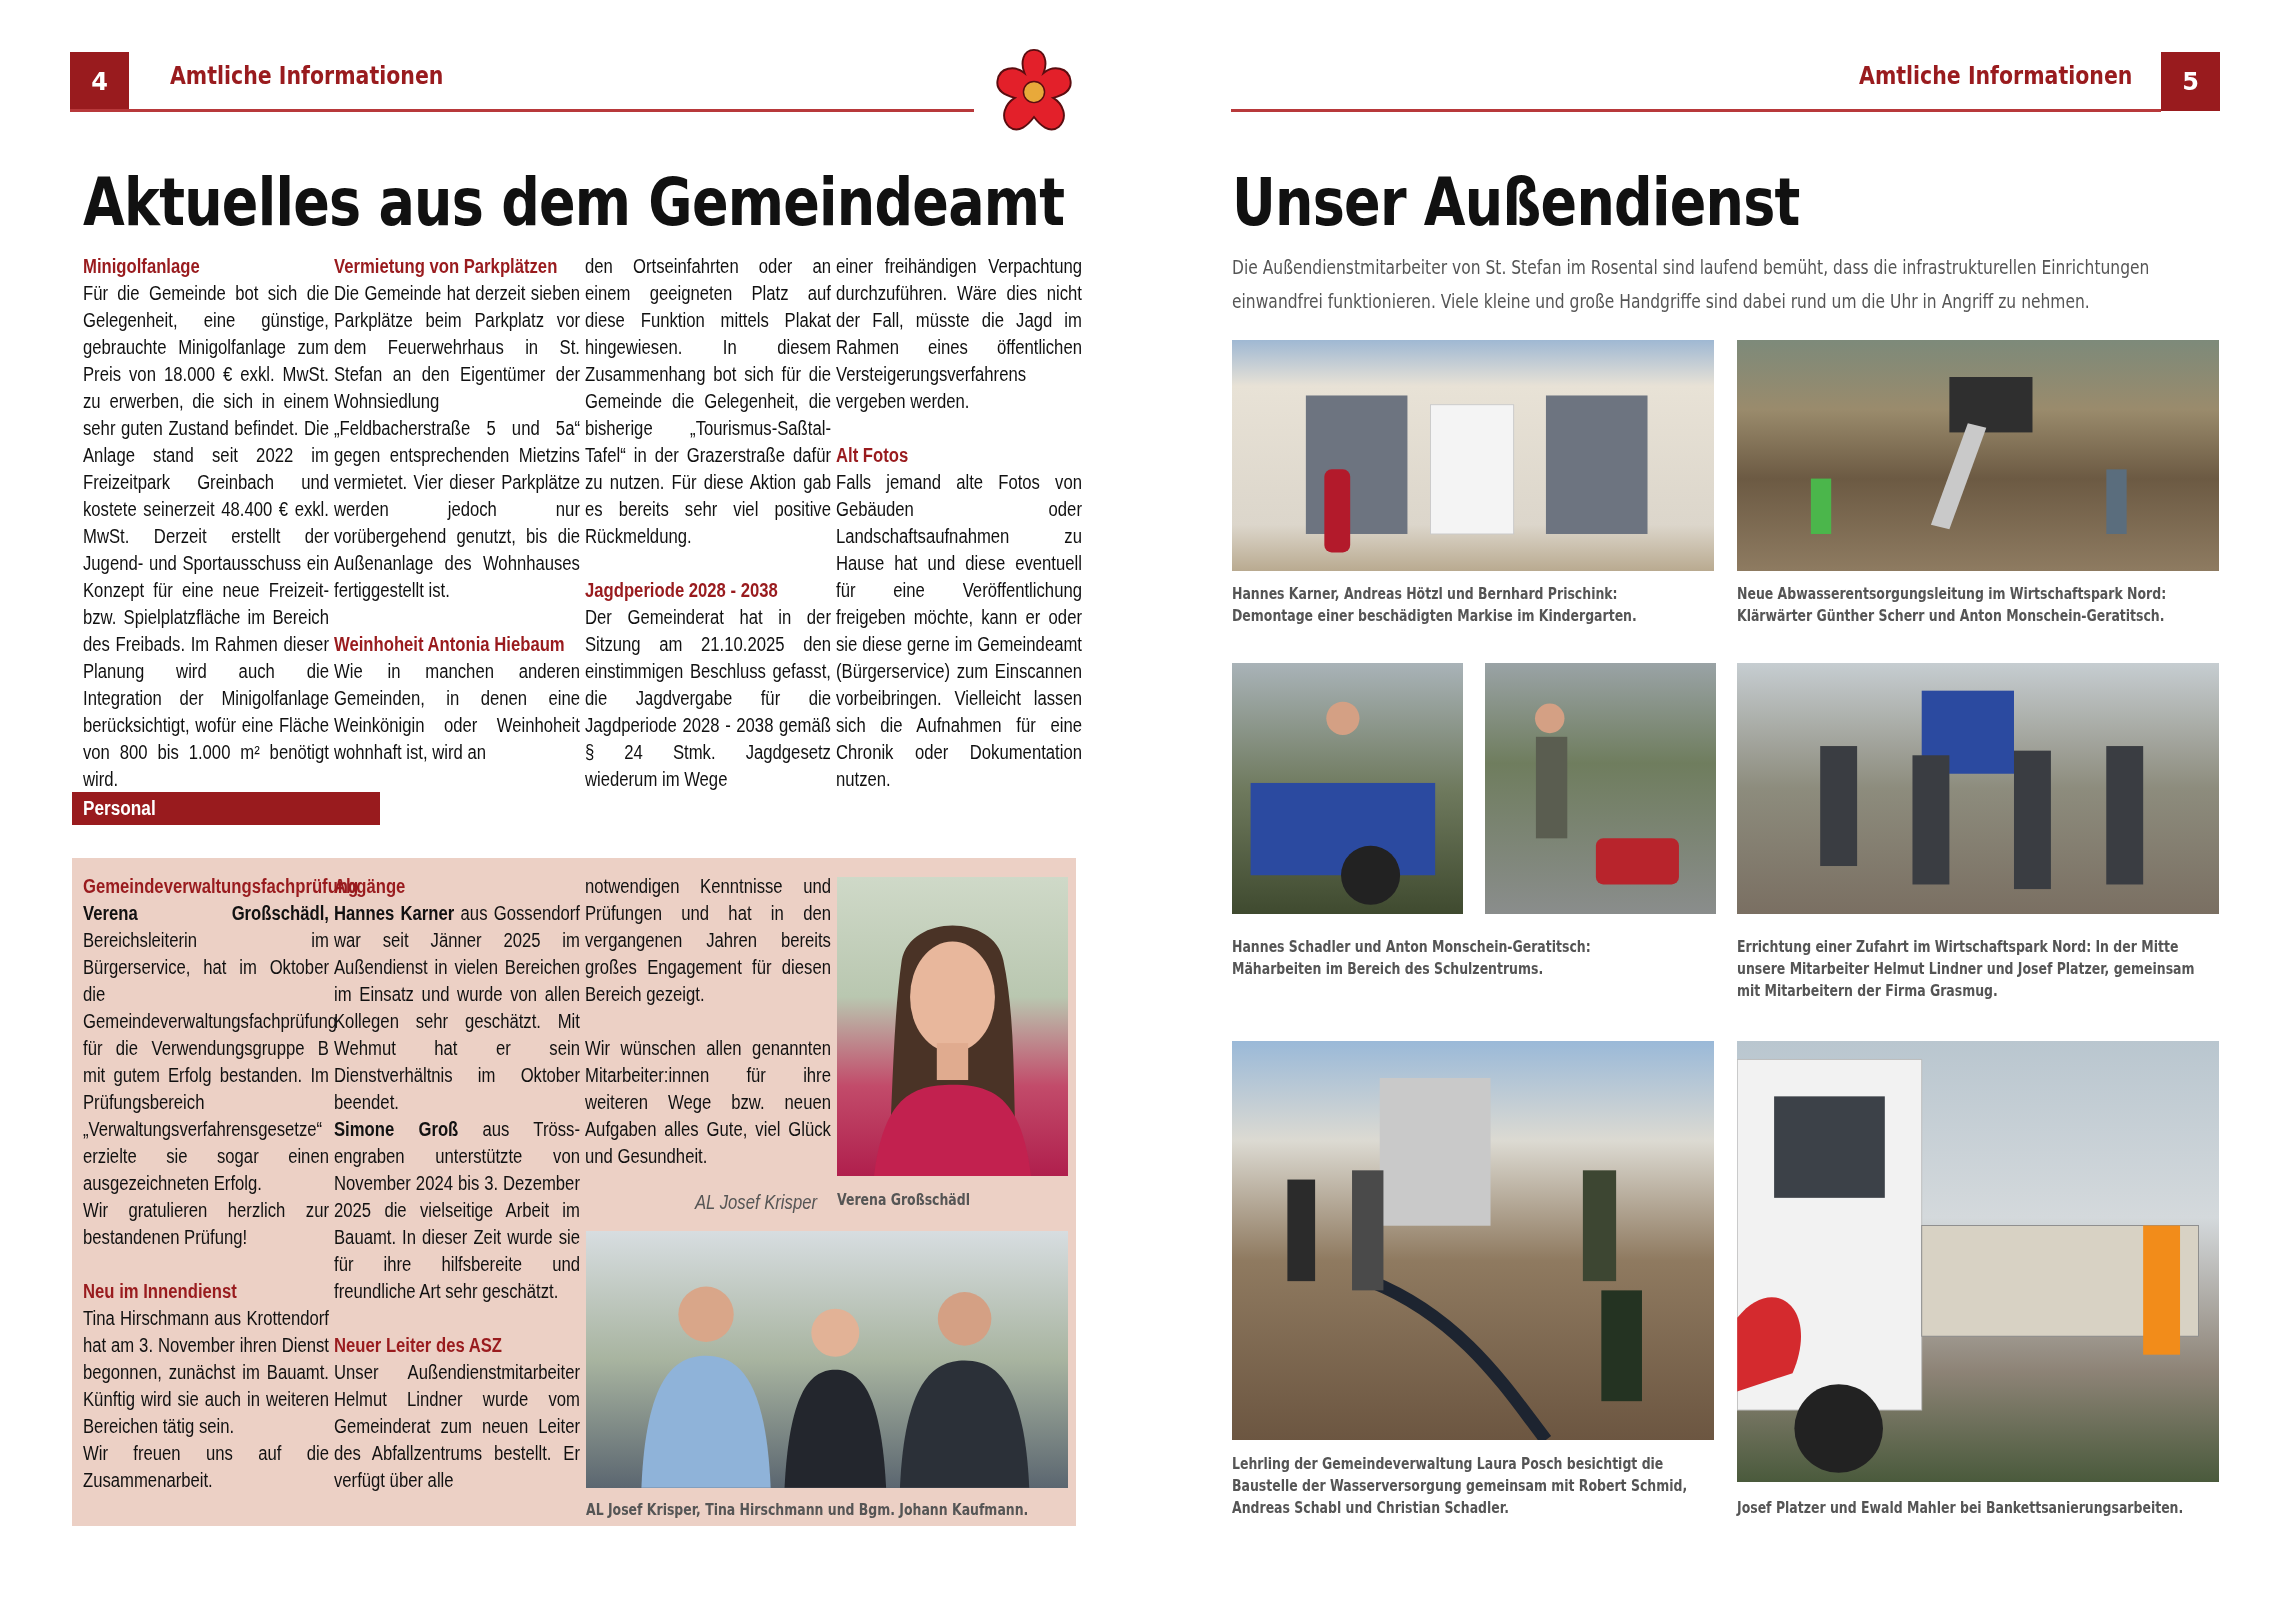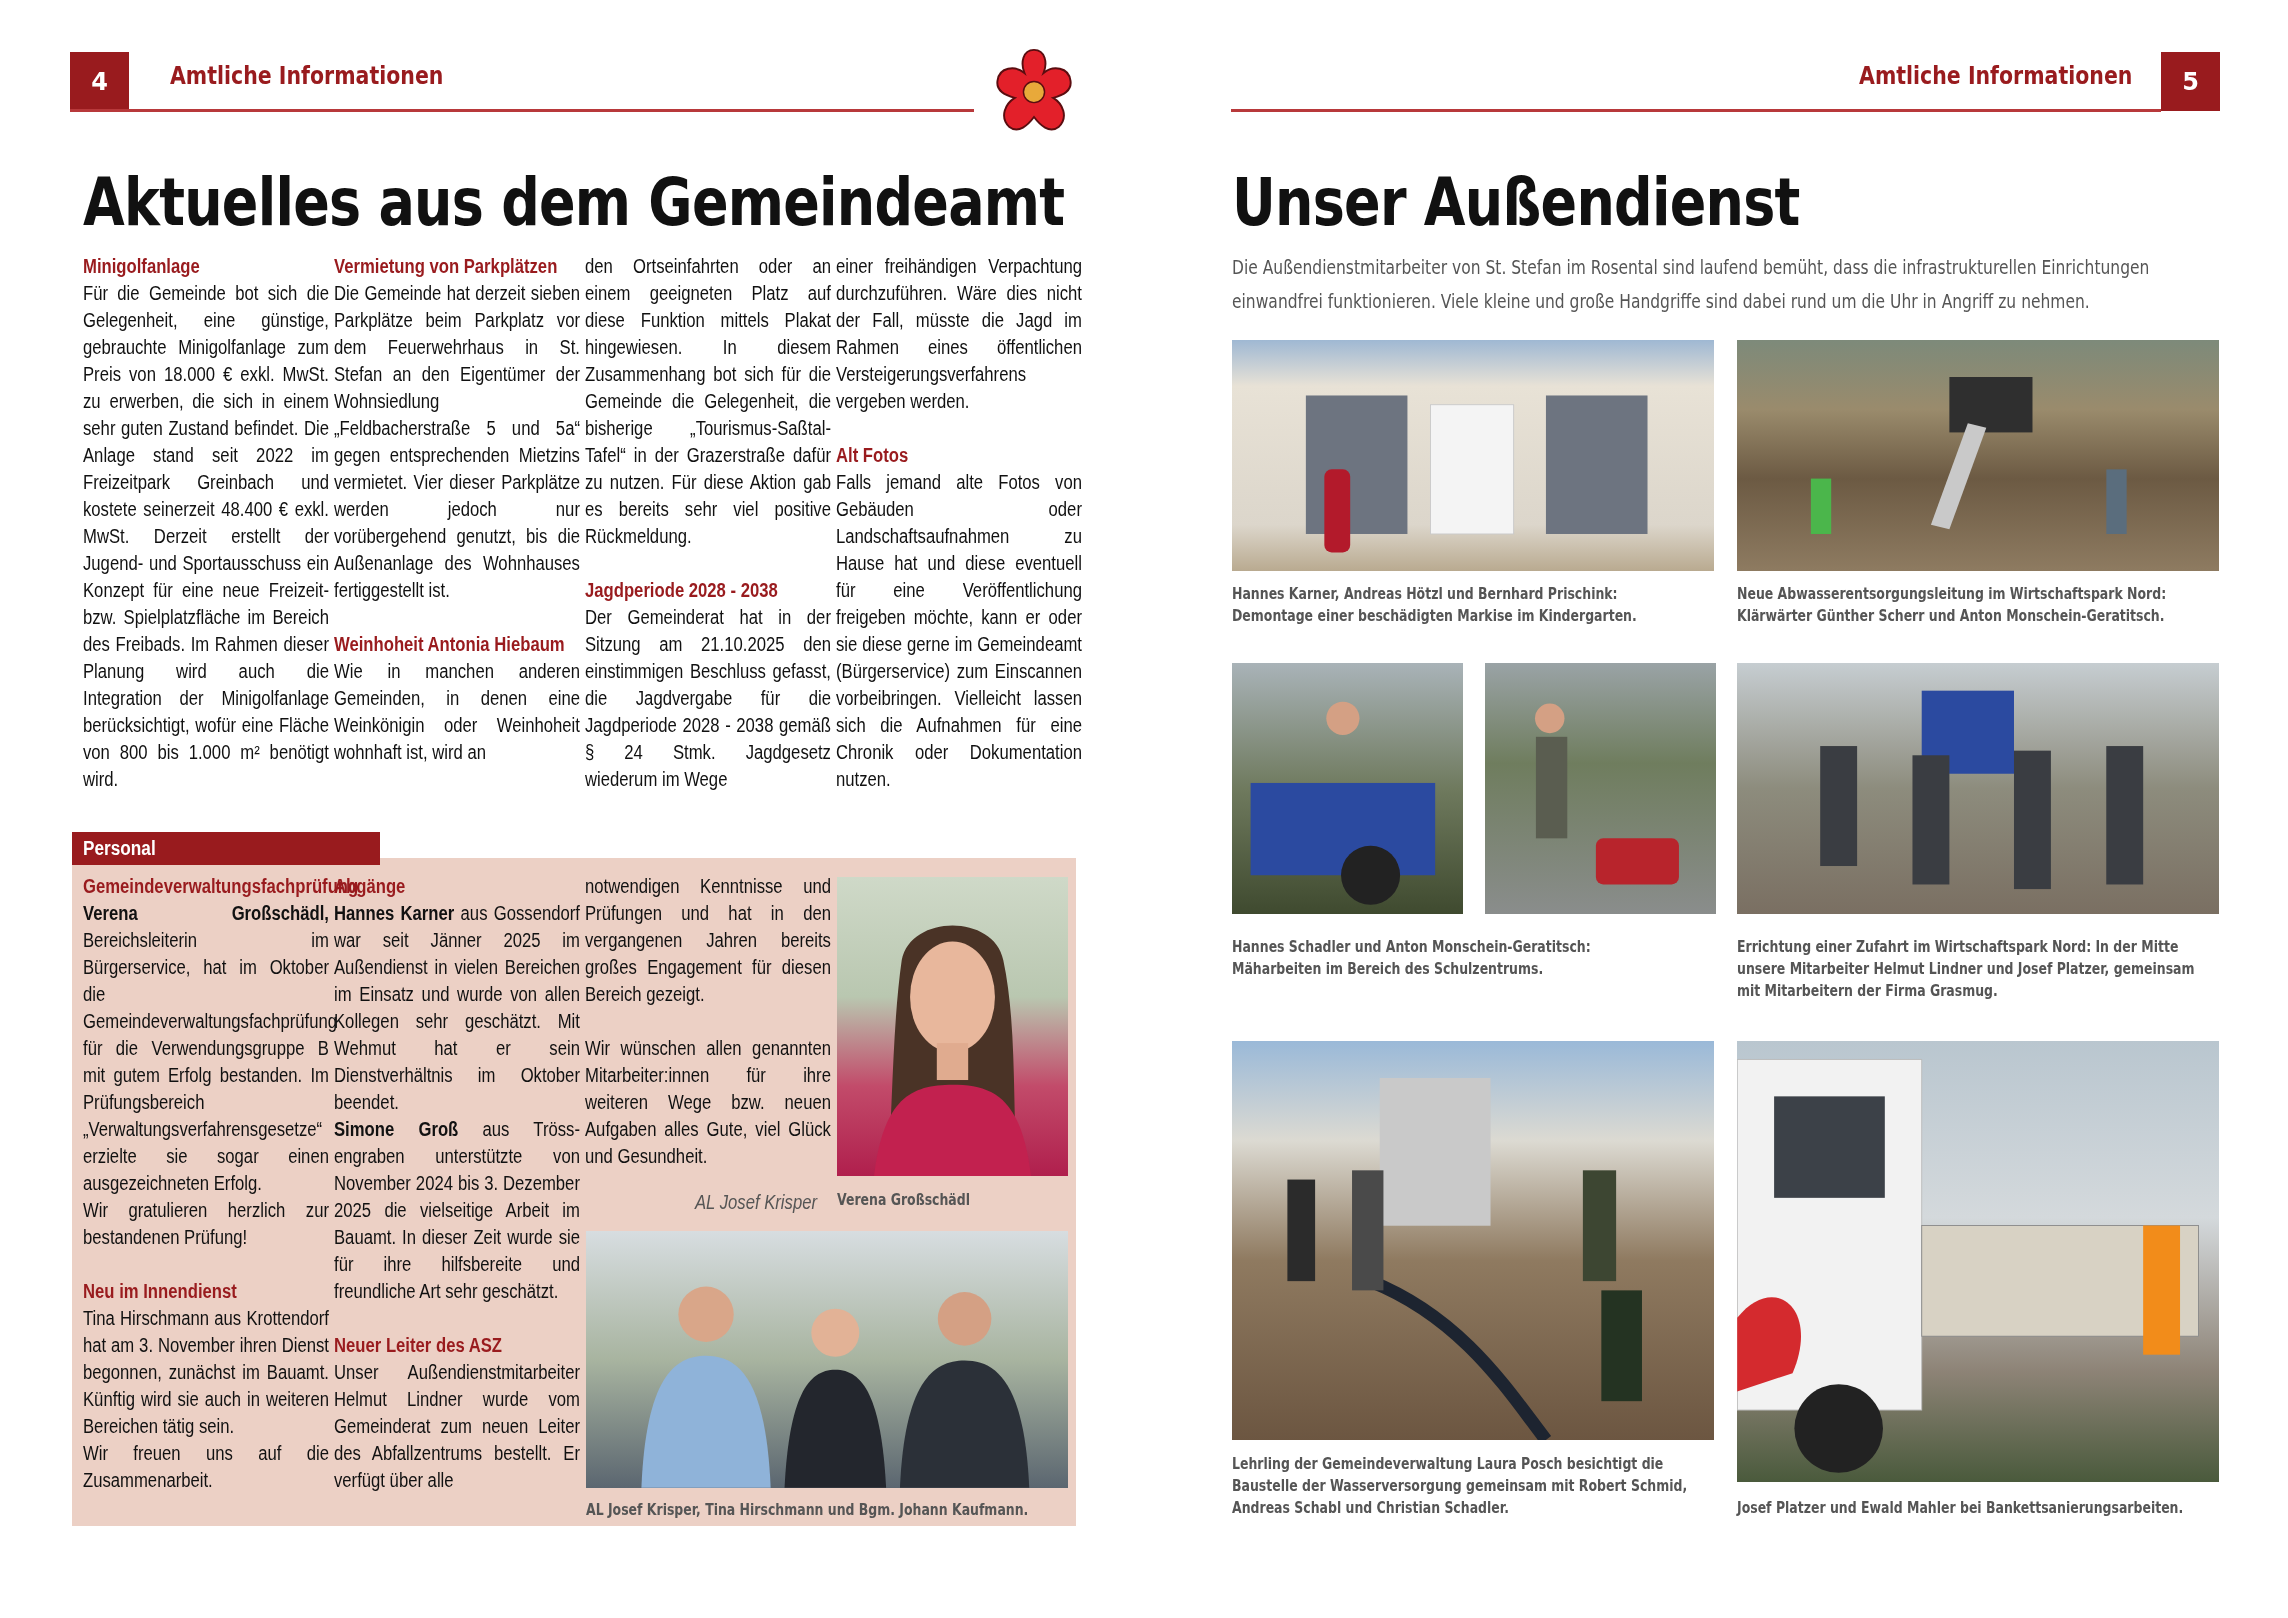--- a/index.html
+++ b/index.html
@@ -69,21 +69,21 @@
 </div>
 
 <div class="abs col" style="left:836px;top:253px;width:286px;">
   <p>einer freihändigen Verpachtung durchzuführen. Wäre dies nicht der Fall, müsste die Jagd im Rahmen eines öffentlichen Versteigerungsverfahrens vergeben werden.</p>
   <div class="gap"></div>
   <p class="hd">Alt Fotos</p>
   <p>Falls jemand alte Fotos von Gebäuden oder Landschaftsaufnahmen zu Hause hat und diese eventuell für eine Veröffentlichung freigeben möchte, kann er oder sie diese gerne im Gemeindeamt (Bürgerservice) zum Einscannen vorbeibringen. Vielleicht lassen sich die Aufnahmen für eine Chronik oder Dokumentation nutzen.</p>
 </div>
 
 <div class="abs personal-bg" style="left:72px;top:858px;width:1004px;height:668px;"></div>
-<div class="abs tab" style="left:72px;top:832px;width:297px;height:33px;">
+<div class="abs tab" style="left:72px;top:792px;width:297px;height:33px;">
     <span>Personal</span>
   </div>
 
 <div class="abs col" style="left:83px;top:873px;width:286px;">
   <p class="hd">Gemeindeverwaltungsfachprüfung</p>
   <p><b>Verena Großschädl,</b><span> Bereichsleiterin im Bürgerservice, hat im Oktober die Gemeindeverwaltungsfachprüfung für die Verwendungsgruppe B mit gutem Erfolg bestanden. Im Prüfungsbereich „Verwaltungsverfahrensgesetze“ erzielte sie sogar einen ausgezeichneten Erfolg.</span></p>
   <p>Wir gratulieren herzlich zur bestandenen Prüfung!</p>
   <div class="gap"></div>
   <p class="hd">Neu im Innendienst</p>
   <p>Tina Hirschmann aus Krottendorf hat am 3. November ihren Dienst begonnen, zunächst im Bauamt. Künftig wird sie auch in weiteren Bereichen tätig sein.</p>

